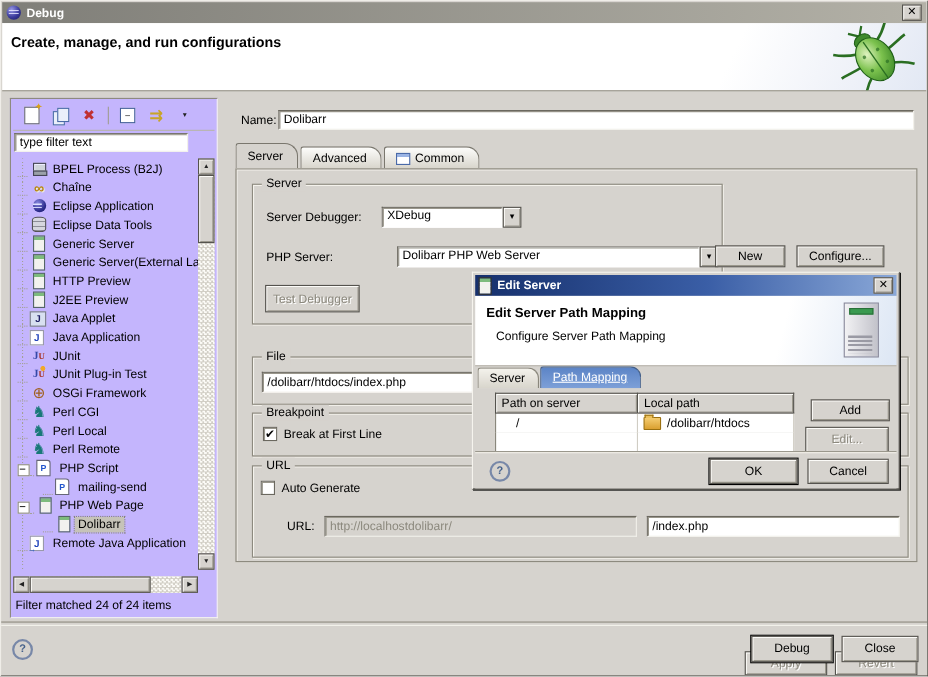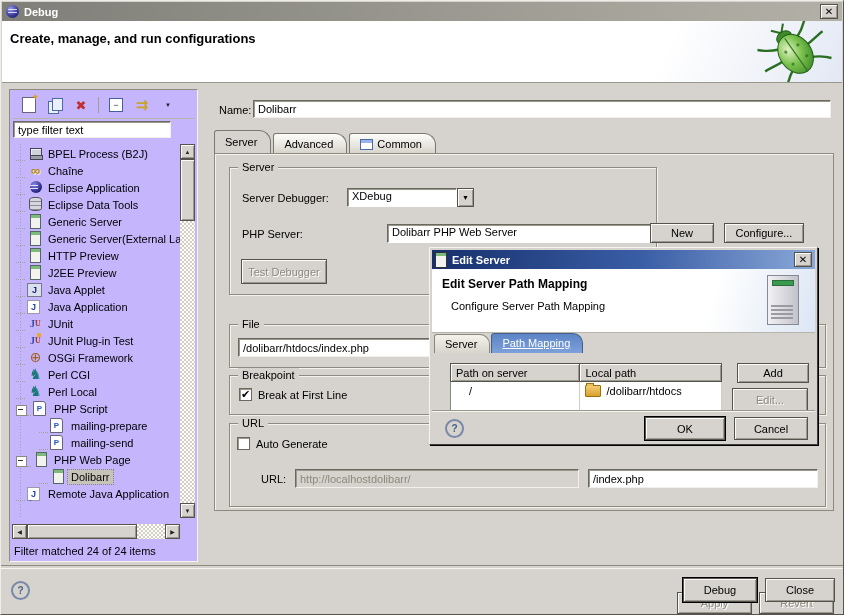--- a/index.html
+++ b/index.html
@@ -112,21 +112,21 @@
   .tab.active{background:#d6d3ce;z-index:3;padding-bottom:4px;height:15px;}
   .i-table{width:13px;height:11px;border:1px solid #4a6aa8;box-sizing:border-box;
        background:linear-gradient(#9ab4e4 0 3px,#fff 3px),repeating-linear-gradient(to bottom,transparent 0 2px,#c8d4ec 2px 3px);}
   #tabcontent{position:absolute;left:8px;top:64px;width:618px;height:356px;border:1px solid #8d8a7f;box-shadow:inset 1px 1px 0 #f4f2ec;background:#d6d3ce;}
 
   
   #grp-server{position:absolute;left:14px;top:13px;width:428px;height:128px;}
   #lbl-debugger{position:absolute;left:12px;top:24px;}
   #combo-debugger{position:absolute;left:117px;top:20px;width:127px;height:19px;}
   #lbl-phpserver{position:absolute;left:12px;top:60px;}
-  #combo-phpserver{position:absolute;left:133px;top:56px;width:292px;height:19px;padding-left:24px;}
+  #combo-phpserver{position:absolute;left:107px;top:56px;width:292px;height:19px;padding-left:24px;}
   #btn-testdbg{position:absolute;left:11px;top:91px;width:86px;height:25px;}
   #btn-new{position:absolute;left:435px;top:69px;width:64px;height:20px;}
   #btn-configure{position:absolute;left:509px;top:69px;width:80px;height:20px;}
   .combo{display:flex;}
   .combo .ctext{flex:1;background:#fff;border:1px solid;border-color:#6b685f #fff #fff #6b685f;box-shadow:inset 1px 1px 0 #9a978c;padding:1px 4px;white-space:nowrap;overflow:hidden;}
   .combo .cbtn{width:17px;flex:0 0 17px;}
   .combo .cbtn::before{content:"▼";font-size:7px;}
 
   #grp-file{position:absolute;left:14px;top:170px;width:597px;height:44px;}
   #file-field{position:absolute;left:8px;top:13px;width:580px;height:19px;}
@@ -164,21 +164,21 @@
   .tower{position:absolute;right:16px;top:6px;width:30px;height:48px;border:1px solid #889;
        background:linear-gradient(90deg,#f2f2f4,#c2c2ca);position:absolute;}
   .tower::before{content:"";position:absolute;left:4px;top:4px;width:20px;height:4px;background:#3a9a50;border:1px solid #287038;}
   .tower::after{content:"";position:absolute;left:3px;bottom:3px;width:22px;height:16px;
        background:repeating-linear-gradient(to bottom,#9a9aa4 0 2px,transparent 2px 4px);}
   #dlg-tabs{position:absolute;left:4px;top:84px;height:21px;display:flex;align-items:flex-end;}
   .dtab{position:relative;padding:3px 12px 2px 10px;background:linear-gradient(#f4f2ec,#d8d5cc);border:1px solid #8a877c;border-bottom:none;border-radius:3px 10px 0 0;margin-right:1px;height:13px;}
   .dtab.active{background:linear-gradient(#5c84c6,#7da0d8);color:#fff;z-index:2;height:14px;border-color:#44608a;}
   .dtab.active .dtab-label{text-decoration:underline;}
   #dlg-body{position:absolute;left:2px;top:105px;right:2px;height:57px;overflow:hidden;}
-  #dlg-table{position:absolute;left:18px;top:10px;width:272px;border:1px solid #8a877c;border-collapse:collapse;}
+  #dlg-table{position:absolute;left:18px;top:4px;width:272px;border:1px solid #8a877c;border-collapse:collapse;}
   #dlg-table th{background:#d6d3ce;border:1px solid #55534e;box-shadow:inset 1px 1px 0 #fcfbf8,inset -1px -1px 0 #9a978c;
        font-weight:normal;text-align:left;padding:1px 5px;height:15px;}
   #dlg-table td{background:#fff;border-right:1px solid #d0cdc4;padding:1px 5px;height:15px;}
   .cell-flex{display:flex;align-items:center;gap:5px;}
   .i-folder{width:14px;height:10px;background:linear-gradient(#f4cc70,#daa030);border:1px solid #9a7010;border-radius:1px;position:relative;flex:0 0 14px;}
   .i-folder::before{content:"";position:absolute;left:0px;top:-3px;width:6px;height:2px;background:#ecc05a;border:1px solid #9a7010;border-bottom:none;}
   #btn-add{position:absolute;left:305px;top:10px;width:72px;height:20px;}
   #btn-edit{position:absolute;left:300px;top:35px;width:76px;height:24px;}
   #dlg-bottom{position:absolute;left:2px;right:2px;top:162px;height:33px;background:#d6d3ce;border-top:1px solid #9a978c;box-shadow:inset 0 1px 0 #f6f4ee;}
   #dlg-help{position:absolute;left:13px;top:8px;}
@@ -308,29 +308,29 @@
           <span class="stub"></span>
           <span class="ticon i-camel"></span>
           <span class="tlabel">Perl CGI</span>
         </div>
       <div class="trow">
           <span class="stub"></span>
           <span class="ticon i-camel"></span>
           <span class="tlabel">Perl Local</span>
         </div>
       <div class="trow">
+          <span class="stub"></span>
+          <span class="ticon i-camel"></span>
+          <span class="tlabel">Perl Remote</span>
+        </div>
+      <div class="trow">
           <span class="expander"></span>
           <span class="stub2"></span>
           <span class="ticon i-php"></span>
           <span class="tlabel">PHP Script</span>
-        </div>
-      <div class="trow d1">
-          <span class="stub"></span>
-          <span class="ticon i-php"></span>
-          <span class="tlabel">mailing-prepare</span>
         </div>
       <div class="trow d1">
           <span class="stub"></span>
           <span class="ticon i-php"></span>
           <span class="tlabel">mailing-send</span>
         </div>
       <div class="trow">
           <span class="expander"></span>
           <span class="stub2"></span>
           <span class="ticon i-server"></span>

